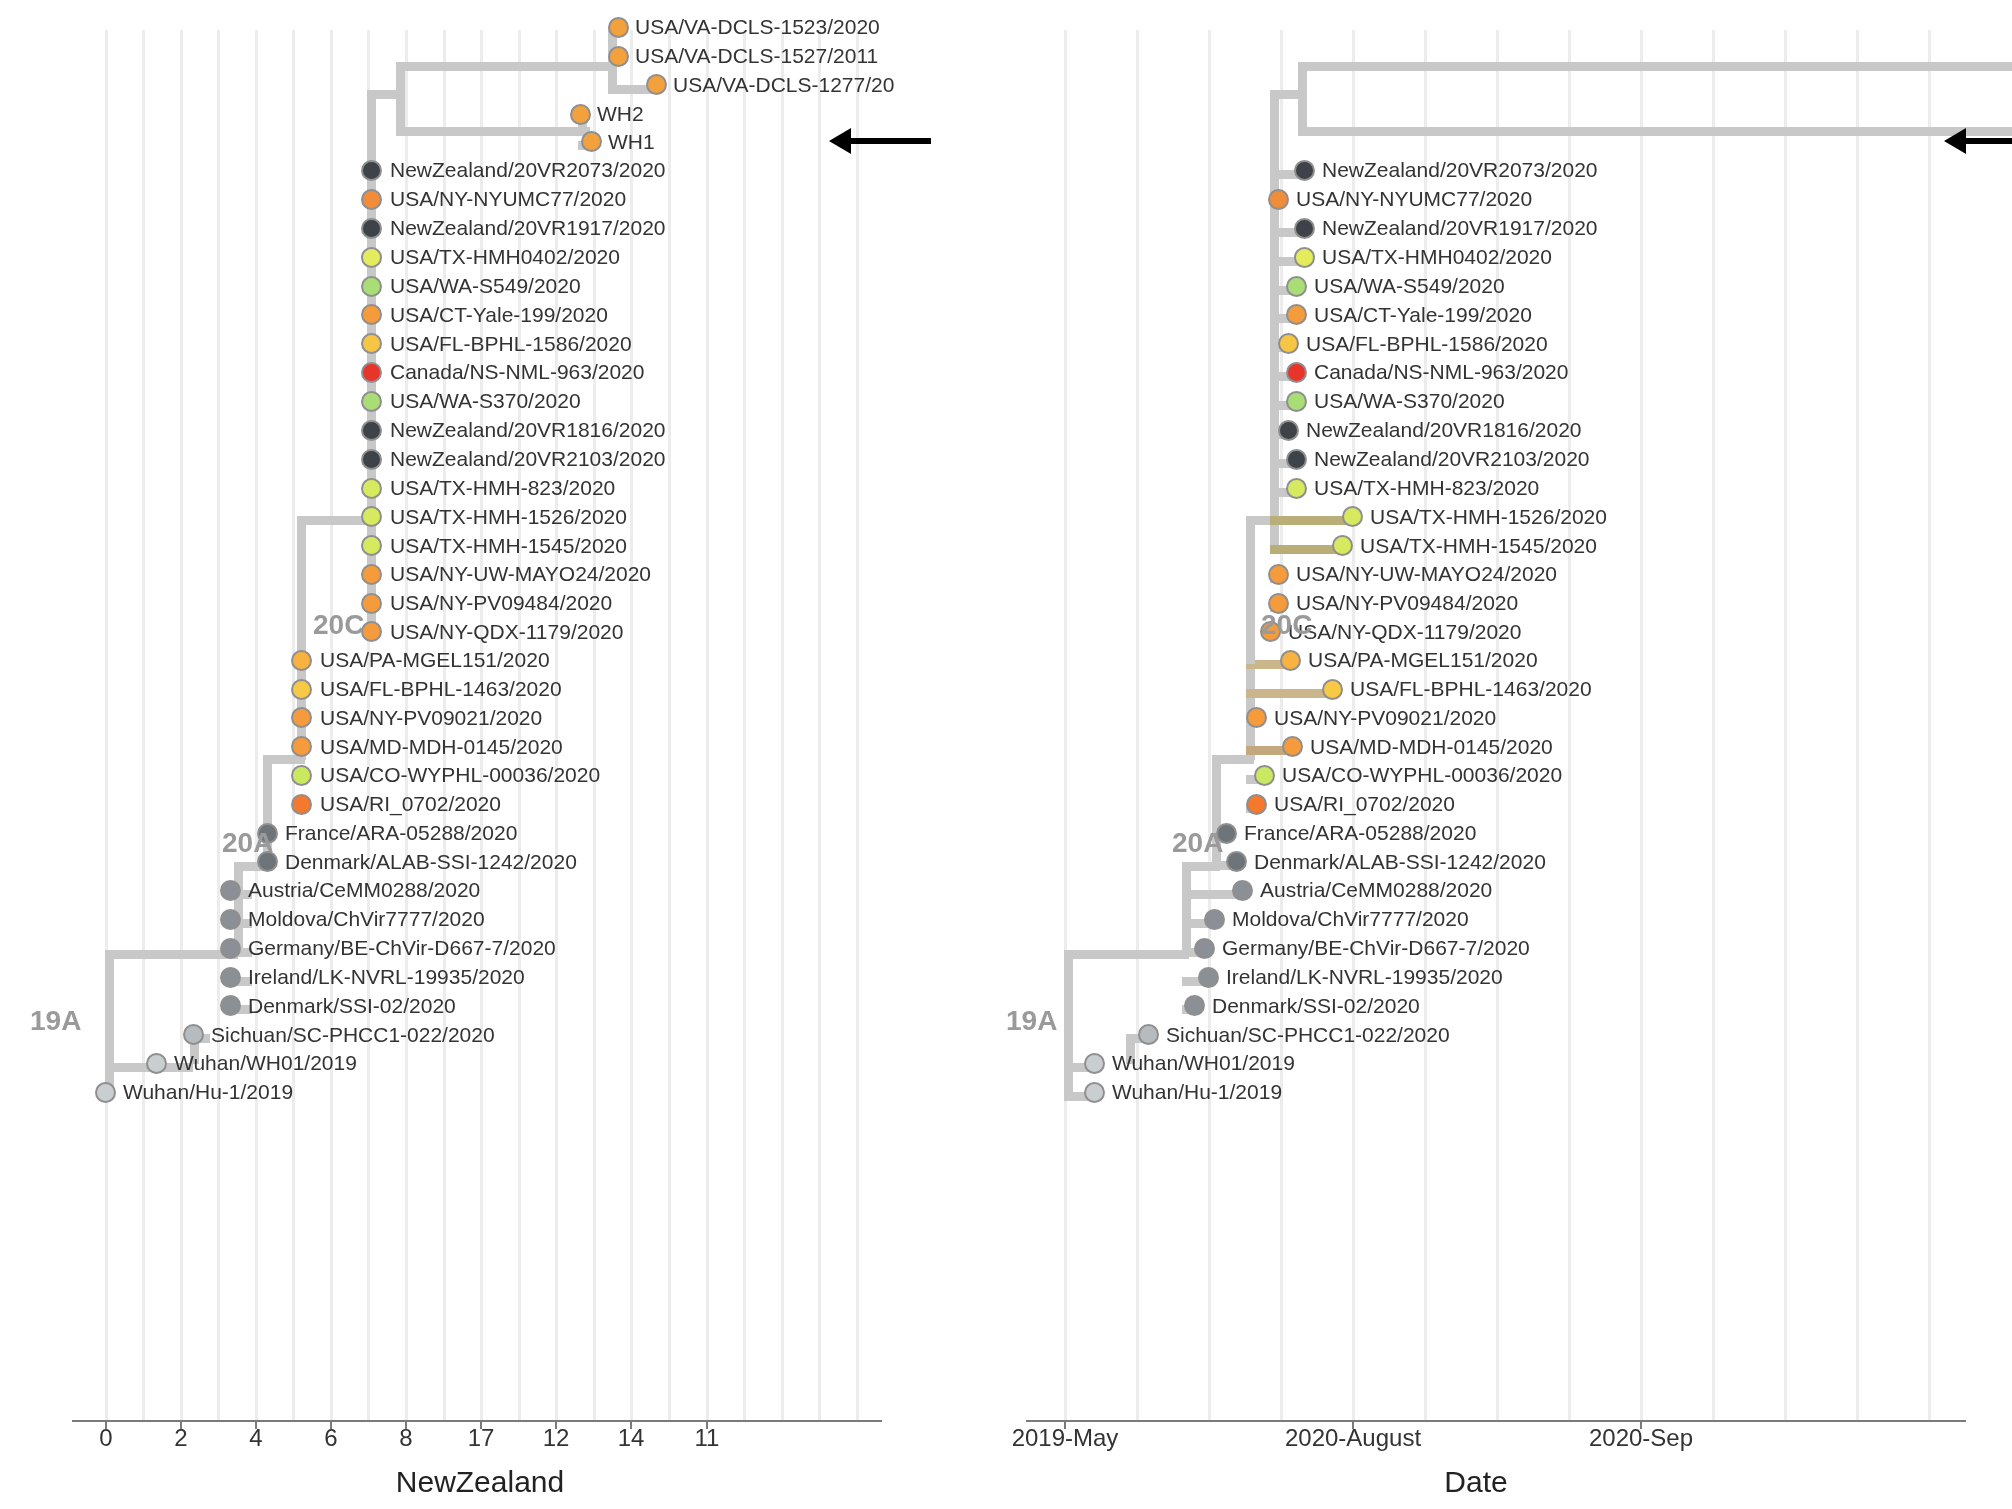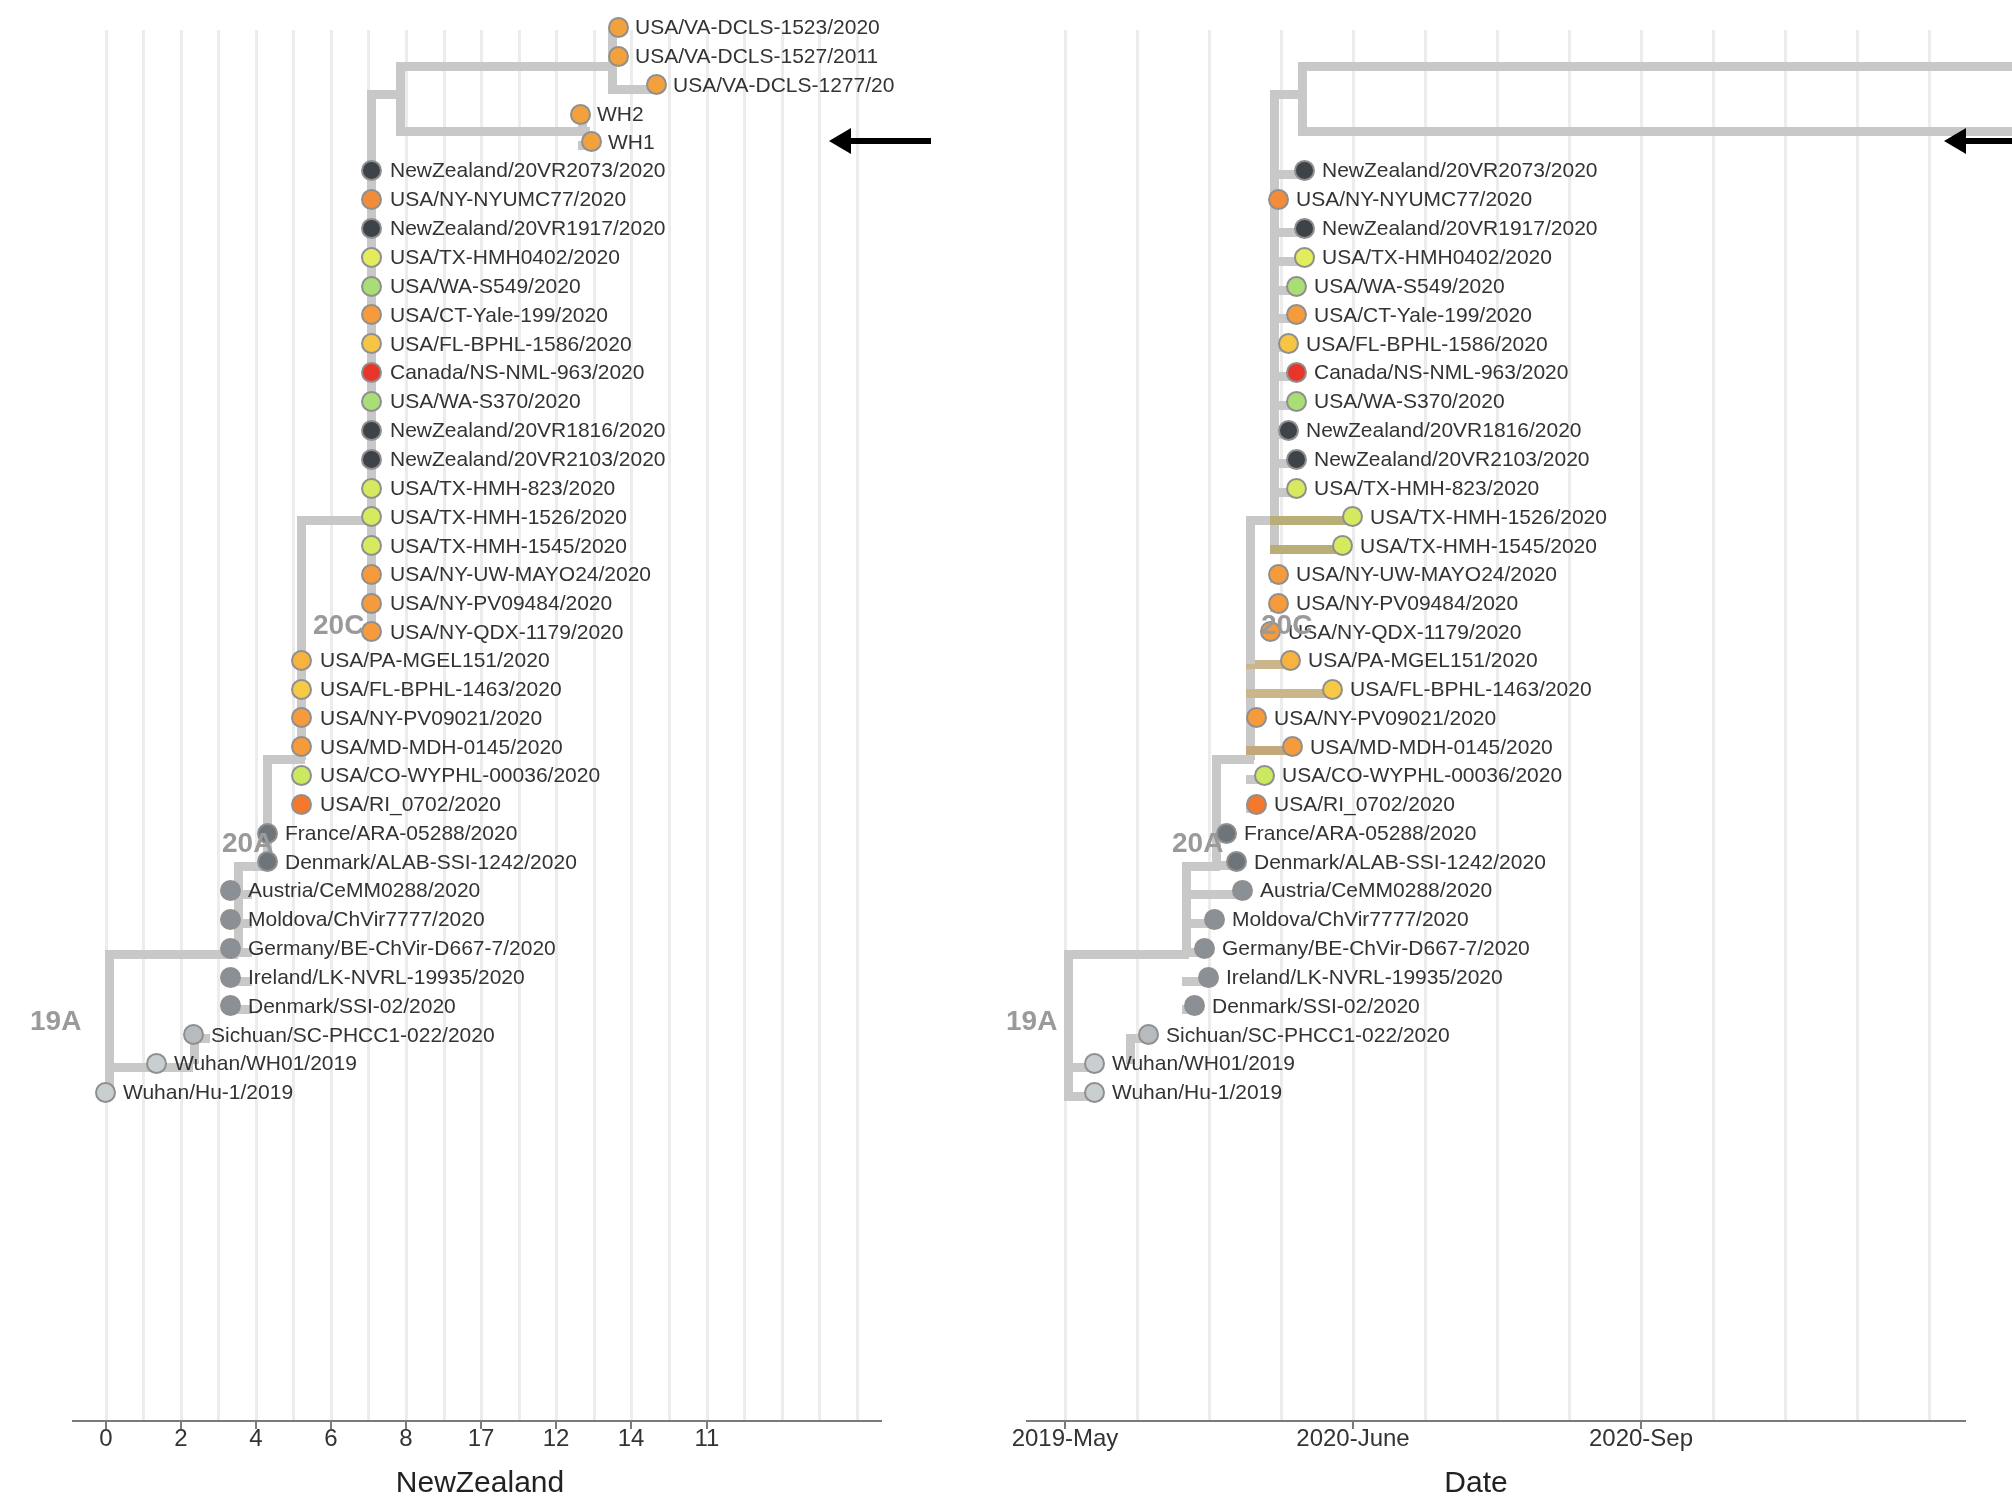--- a/index.html
+++ b/index.html
@@ -548,19 +548,19 @@
         <div class="arrow-head"></div>
       </div>
     </div>
 
     <div class="axis-line" style="left:20px; top:1420px; width:940px;"></div>
     <div class="tick" style="left:58px;  top:1420px;"></div>
     <div class="tick" style="left:346px; top:1420px;"></div>
     <div class="tick" style="left:634px; top:1420px;"></div>
 
     <div class="tick-label" style="left:59px;  top:1424px;">2019-May</div>
-    <div class="tick-label" style="left:347px; top:1424px;">2020-June</div>
+    <div class="tick-label" style="left:347px; top:1424px;">2020-August</div>
     <div class="tick-label" style="left:635px; top:1424px;">2020-Sep</div>
 
     <div class="axis-title" style="left:470px; top:1465px;">Date</div>
   </div>
 
 </div>
 
 </body></html>

